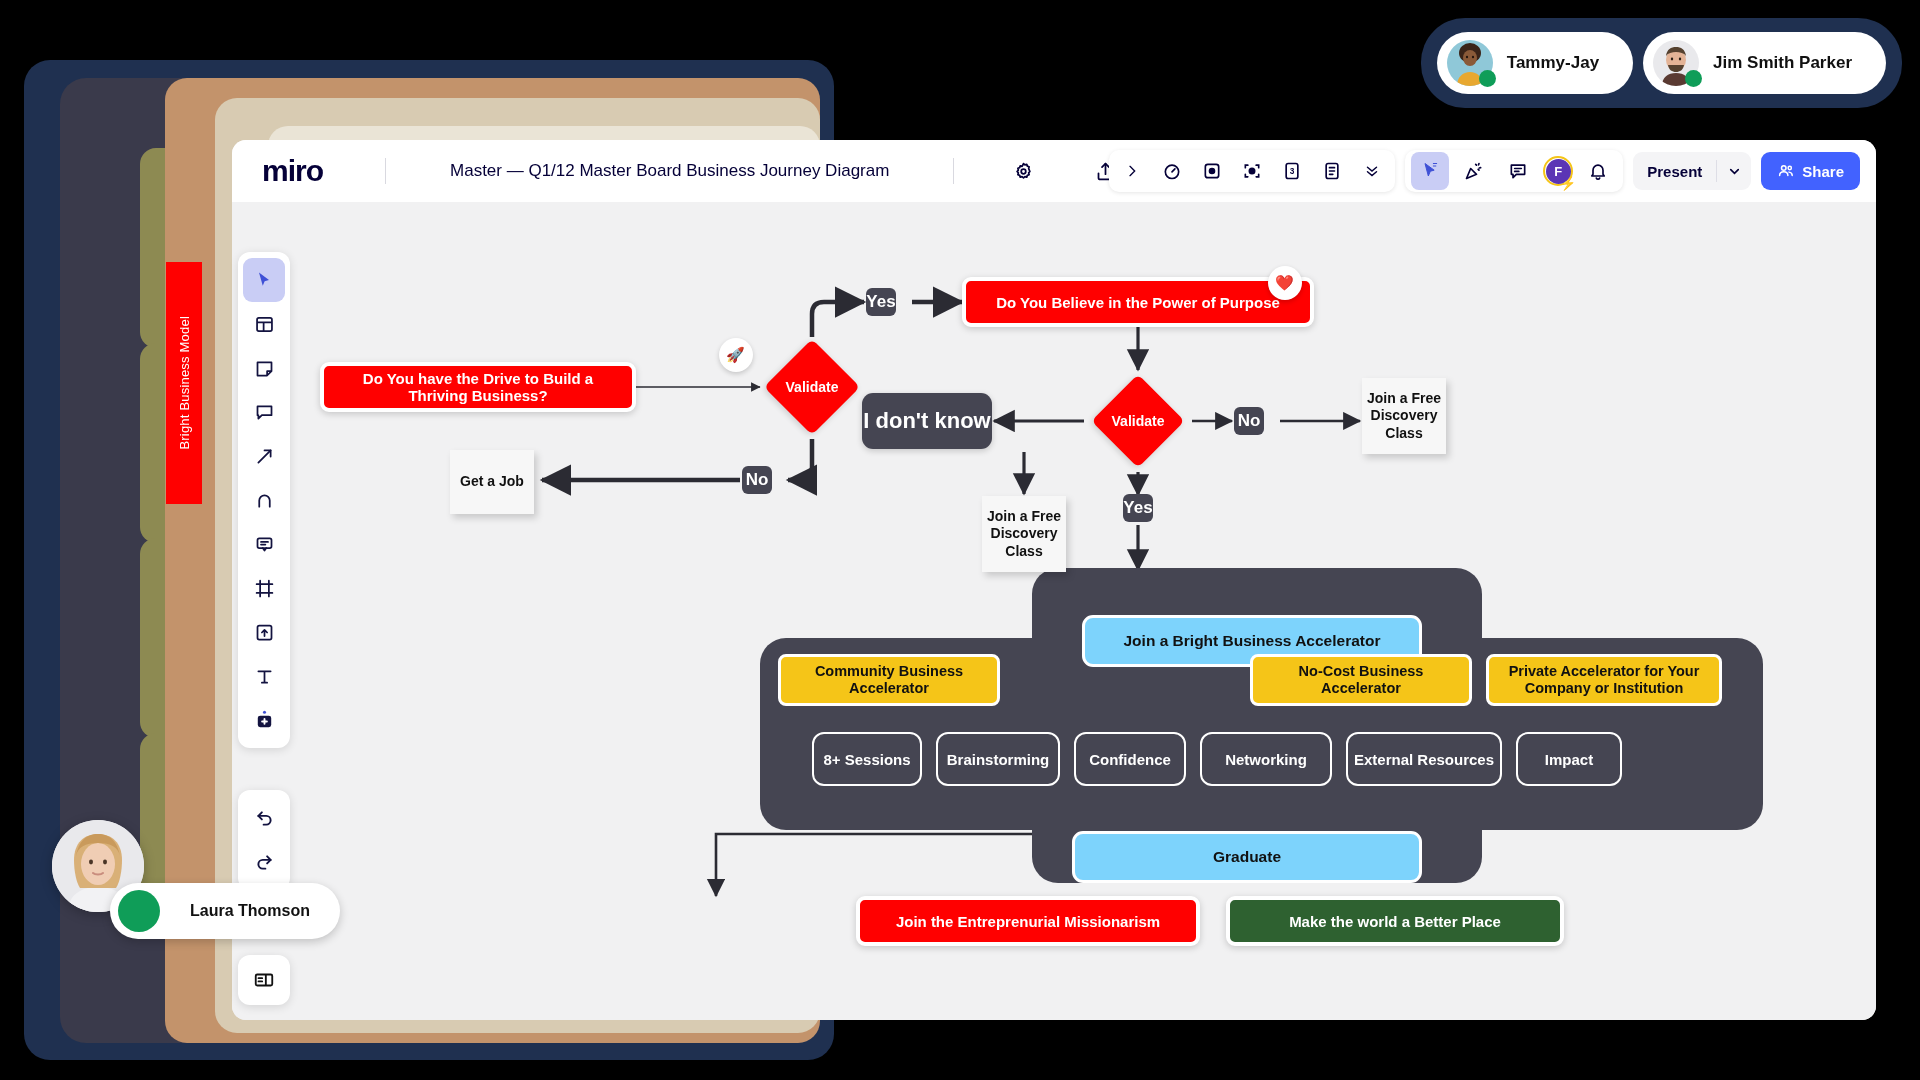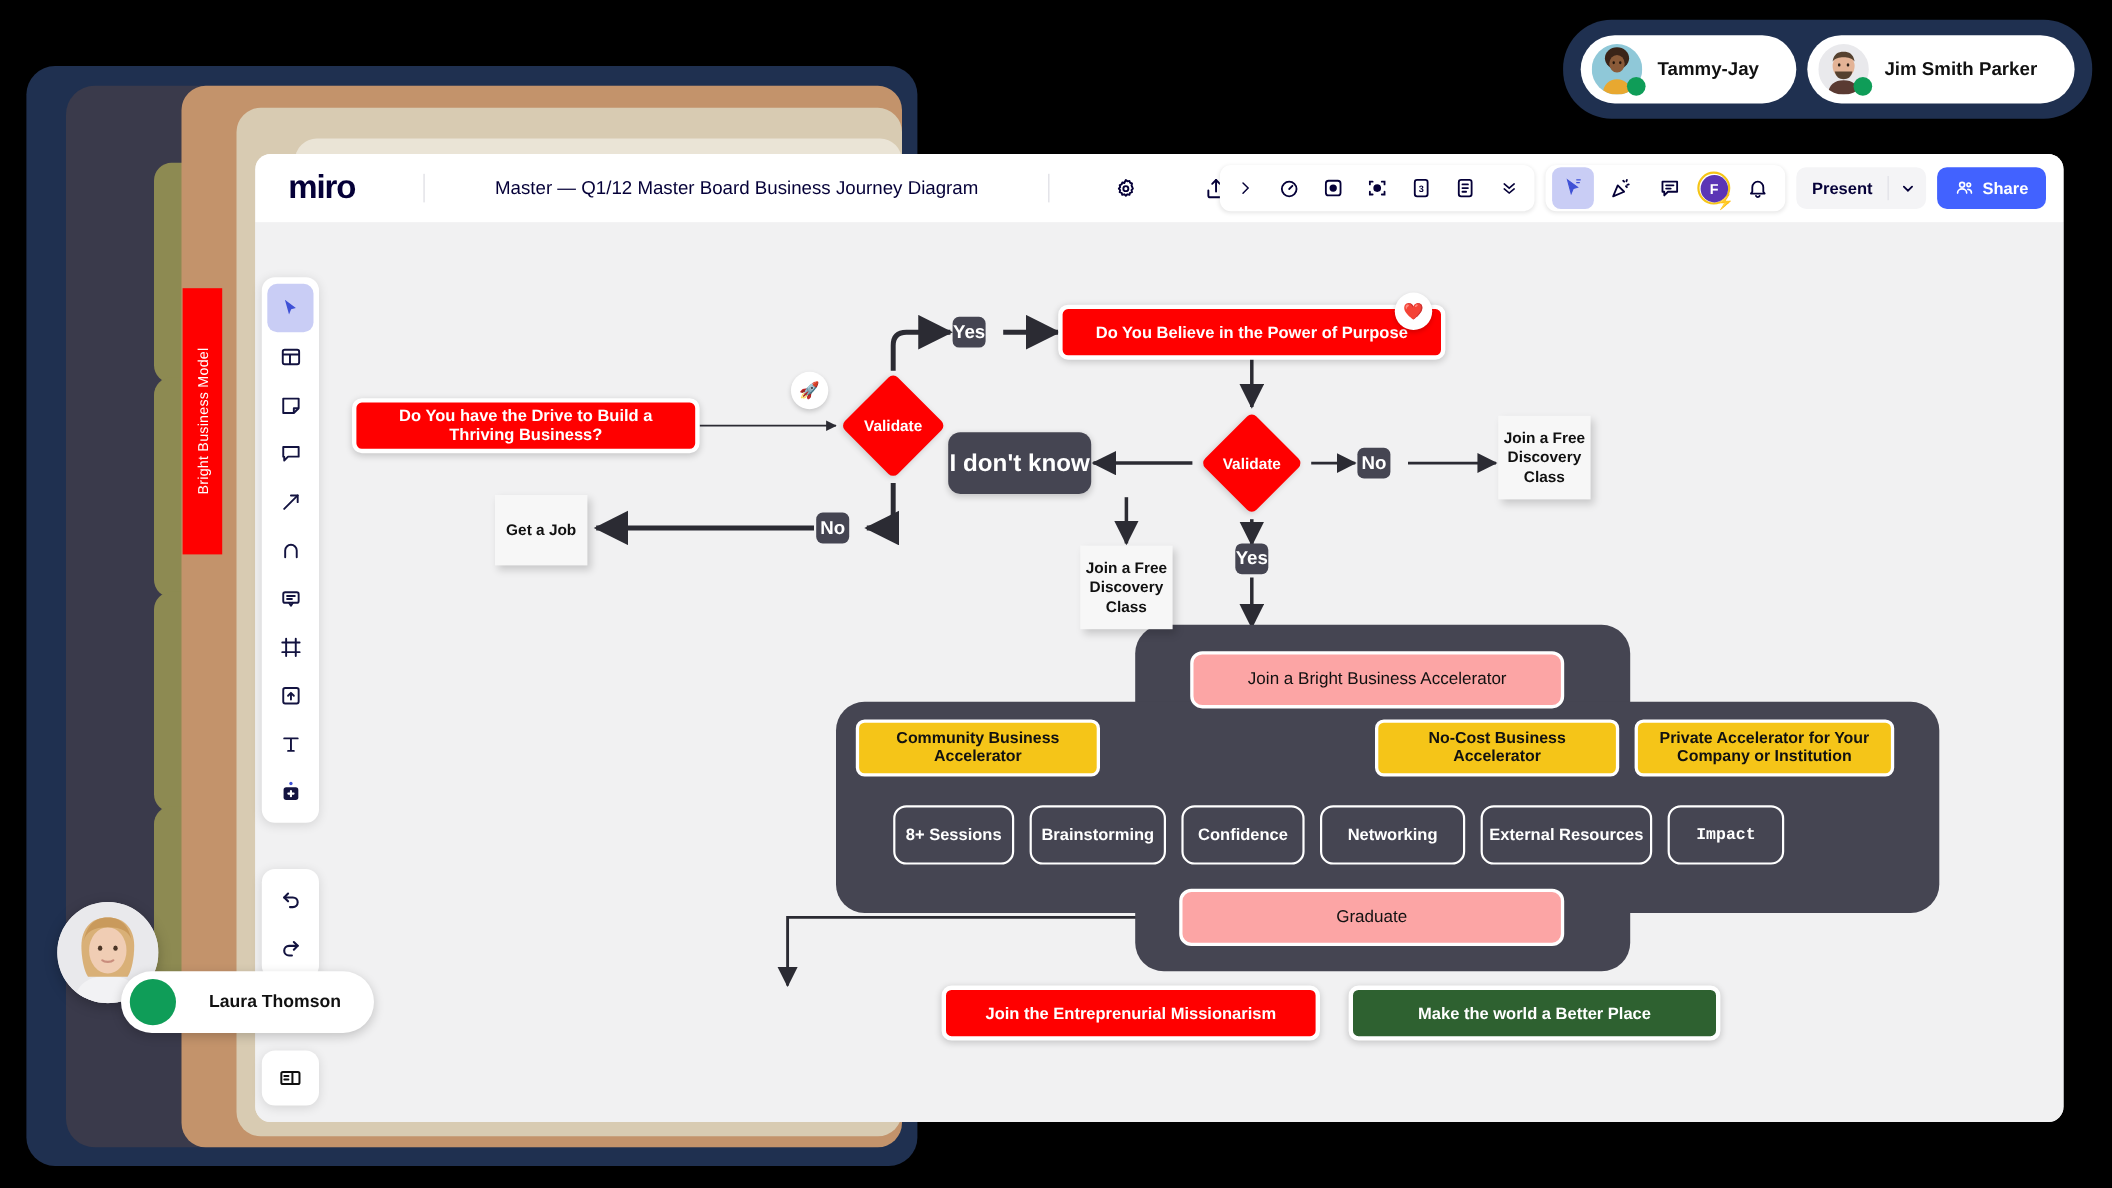--- a/index.html
+++ b/index.html
@@ -104,22 +104,23 @@
   }
   .n-yellow {
     background: #f5c518; color: #111; border-radius: 8px; font-weight: 700; font-size: 14.5px;
     border: 3px solid #fff; line-height: 1.2; padding: 3px 7px;
   }
   .n-chip {
     background: #454552; color: #fff; border-radius: 12px; font-weight: 700; font-size: 15px;
     border: 2.5px solid #fff;
   }
   .n-lav {
-    background: #fca5a5; color: #111; border-radius: 11px; font-weight: 400; font-size: 15.5px;
+    background: #7dd3fc; color: #111; border-radius: 11px; font-weight: 700; font-size: 15.5px;
     border: 3px solid #fff;
+    margin-top: 23px;
   }
   .lbl {
     background: #454552; color: #fff; border-radius: 6px; font-size: 17px; font-weight: 600;
     width: 30px; height: 28px;
   }
   .diamond {
     position: absolute; background: #FF0000; transform: rotate(45deg); border-radius: 6px;
     box-shadow: 0 2px 6px rgba(0,0,0,.16);
   }
   .diamond-lbl {
@@ -387,21 +388,21 @@
 
       <div class="node n-yellow" style="left:546px; top:452px; width:222px; height:52px;">Community Business Accelerator</div>
       <div class="node n-yellow" style="left:1018px; top:452px; width:222px; height:52px;">No-Cost Business Accelerator</div>
       <div class="node n-yellow" style="left:1254px; top:452px; width:236px; height:52px;">Private Accelerator for Your Company or Institution</div>
 
       <div class="node n-chip" style="left:580px; top:530px; width:110px; height:54px;">8+ Sessions</div>
       <div class="node n-chip" style="left:704px; top:530px; width:124px; height:54px;">Brainstorming</div>
       <div class="node n-chip" style="left:842px; top:530px; width:112px; height:54px;">Confidence</div>
       <div class="node n-chip" style="left:968px; top:530px; width:132px; height:54px;">Networking</div>
       <div class="node n-chip" style="left:1114px; top:530px; width:156px; height:54px;">External Resources</div>
-      <div class="node n-chip" style="left:1284px; top:530px; width:106px; height:54px;font-family:Liberation Mono, monospace;">Impact</div>
+      <div class="node n-chip" style="left:1284px; top:530px; width:106px; height:54px;">Impact</div>
 
       <div class="node n-lav" style="left:840px; top:606px; width:350px; height:52px;">Graduate</div>
 
       <div class="node n-red" style="left:624px; top:694px; width:344px; height:50px;">Join the Entreprenurial Missionarism</div>
       <div class="node n-green" style="left:994px; top:694px; width:338px; height:50px;">Make the world a Better Place</div>
     </div>
   </div>
 
   <div class="rail">
     <div class="rail-item sel">

